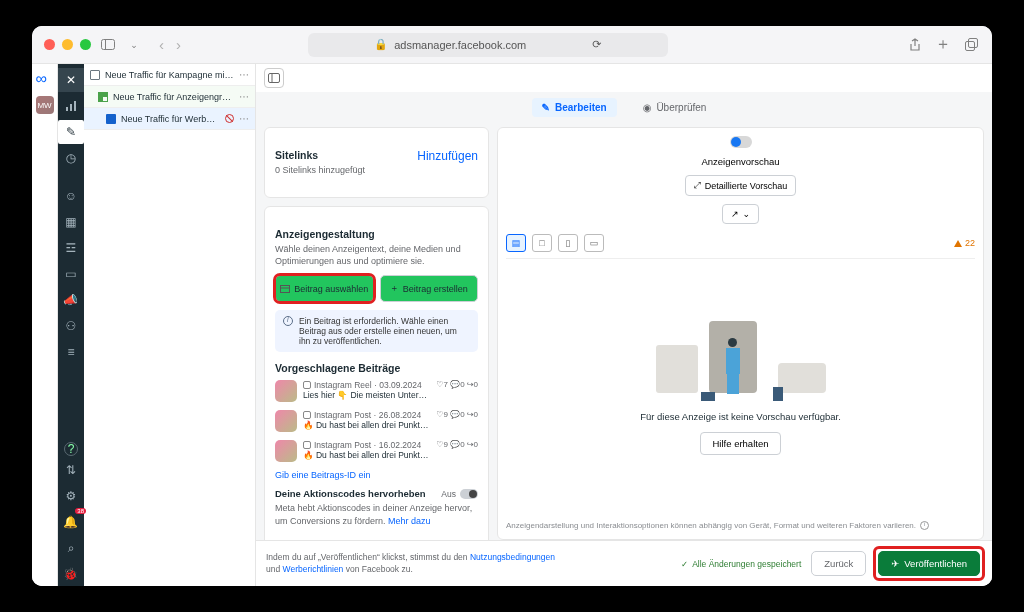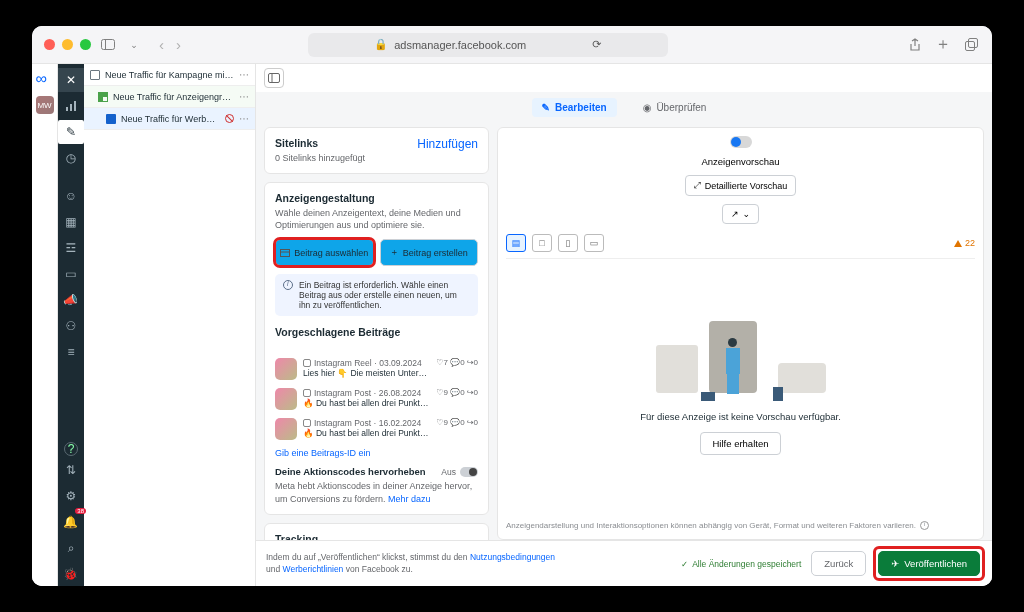--- a/index.html
+++ b/index.html
@@ -46,35 +46,35 @@
 .collapse-btn { width: 20px; height: 20px; border: 1px solid #ccc; border-radius: 4px; display: flex; align-items: center; justify-content: center; font-size: 10px; color: #555; cursor: pointer; }
 .tabbar { display: flex; justify-content: center; gap: 16px; padding: 6px 0 10px; }
 .tab { display: flex; align-items: center; gap: 5px; font-size: 10px; color: #65676b; padding: 4px 10px; border-radius: 4px; cursor: pointer; }
 .tab.active { background: #e7f3ff; color: #0866ff; font-weight: 600; }
 
 .split { flex: 1; display: flex; gap: 8px; padding: 0 8px 0 8px; min-height: 0; }
 .col { background: transparent; min-width: 0; }
 .col.left { width: 225px; overflow-y: auto; }
 .col.right { flex: 1; display: flex; flex-direction: column; min-width: 0; }
 
-.card { background: #fff; border: 1px solid #e5e5e5; border-radius: 6px; padding: 9px 10px; margin-bottom: 8px; font-size: 9.5px; color: #1c2b33; }
+.card { background: #fff; border: 1px solid #e5e5e5; border-radius: 6px; padding: 21px 10px; margin-bottom: 8px; font-size: 9.5px; color: #1c2b33; }
 .card h4 { font-size: 10.5px; font-weight: 600; margin-bottom: 3px; }
 .card .sub { font-size: 9px; color: #65676b; line-height: 1.35; }
 .sitelinks-row { display: flex; justify-content: space-between; align-items: flex-start; }
 .link-action { color: #0866ff; font-size: 12px; cursor: pointer; }
 
 .btn-row { display: flex; gap: 6px; margin: 8px 0; }
-.btn { flex: 1; border: 1px solid #ccd0d5; background: #0ea5e9; border-radius: 5px; padding: 6px 4px; font-size: 9px; display: flex; align-items: center; justify-content: center; gap: 4px; cursor: pointer; }
+.btn { flex: 1; border: 1px solid #ccd0d5; background: #22c55e; border-radius: 5px; padding: 6px 4px; font-size: 9px; display: flex; align-items: center; justify-content: center; gap: 4px; cursor: pointer; }
 .btn.highlight { outline: 3px solid #e02020; outline-offset: -1px; }
 
 .info-box { background: #eff4ff; border-radius: 5px; padding: 6px 8px; font-size: 8.5px; color: #333; display: flex; gap: 6px; align-items: flex-start; margin-top: 4px; }
 .info-ic { width: 10px; height: 10px; border: 1px solid #5b6e88; border-radius: 50%; flex-shrink: 0; position: relative; }
 .info-ic::after { content: 'i'; position: absolute; left: 3px; top: -1px; font-size: 7px; color: #5b6e88; font-style: italic; }
 
-.list-h { font-size: 10.5px; font-weight: 600; margin: 10px 0 20px; }
+.list-h { font-size: 10.5px; font-weight: 600; margin: 10px 0 6px; }
 .post { display: flex; gap: 6px; margin-bottom: 8px; }
 .post .thumb { width: 22px; height: 22px; border-radius: 5px; background: linear-gradient(135deg,#e8a,#bb8); flex-shrink: 0; }
 .post .pc { flex: 1; min-width: 0; }
 .post .pt { font-size: 8.5px; color: #65676b; display: flex; align-items: center; gap: 3px; }
 .post .ig-ic { width: 8px; height: 8px; border: 1px solid #888; border-radius: 2px; }
 .post .pd { font-size: 8.5px; color: #1c2b33; white-space: nowrap; overflow: hidden; text-overflow: ellipsis; }
 .post .stats { font-size: 8px; color: #65676b; white-space: nowrap; }
 
 .link-small { color: #0866ff; font-size: 9px; cursor: pointer; }
 .toggle-row { display: flex; justify-content: space-between; align-items: center; margin-top: 8px; }

